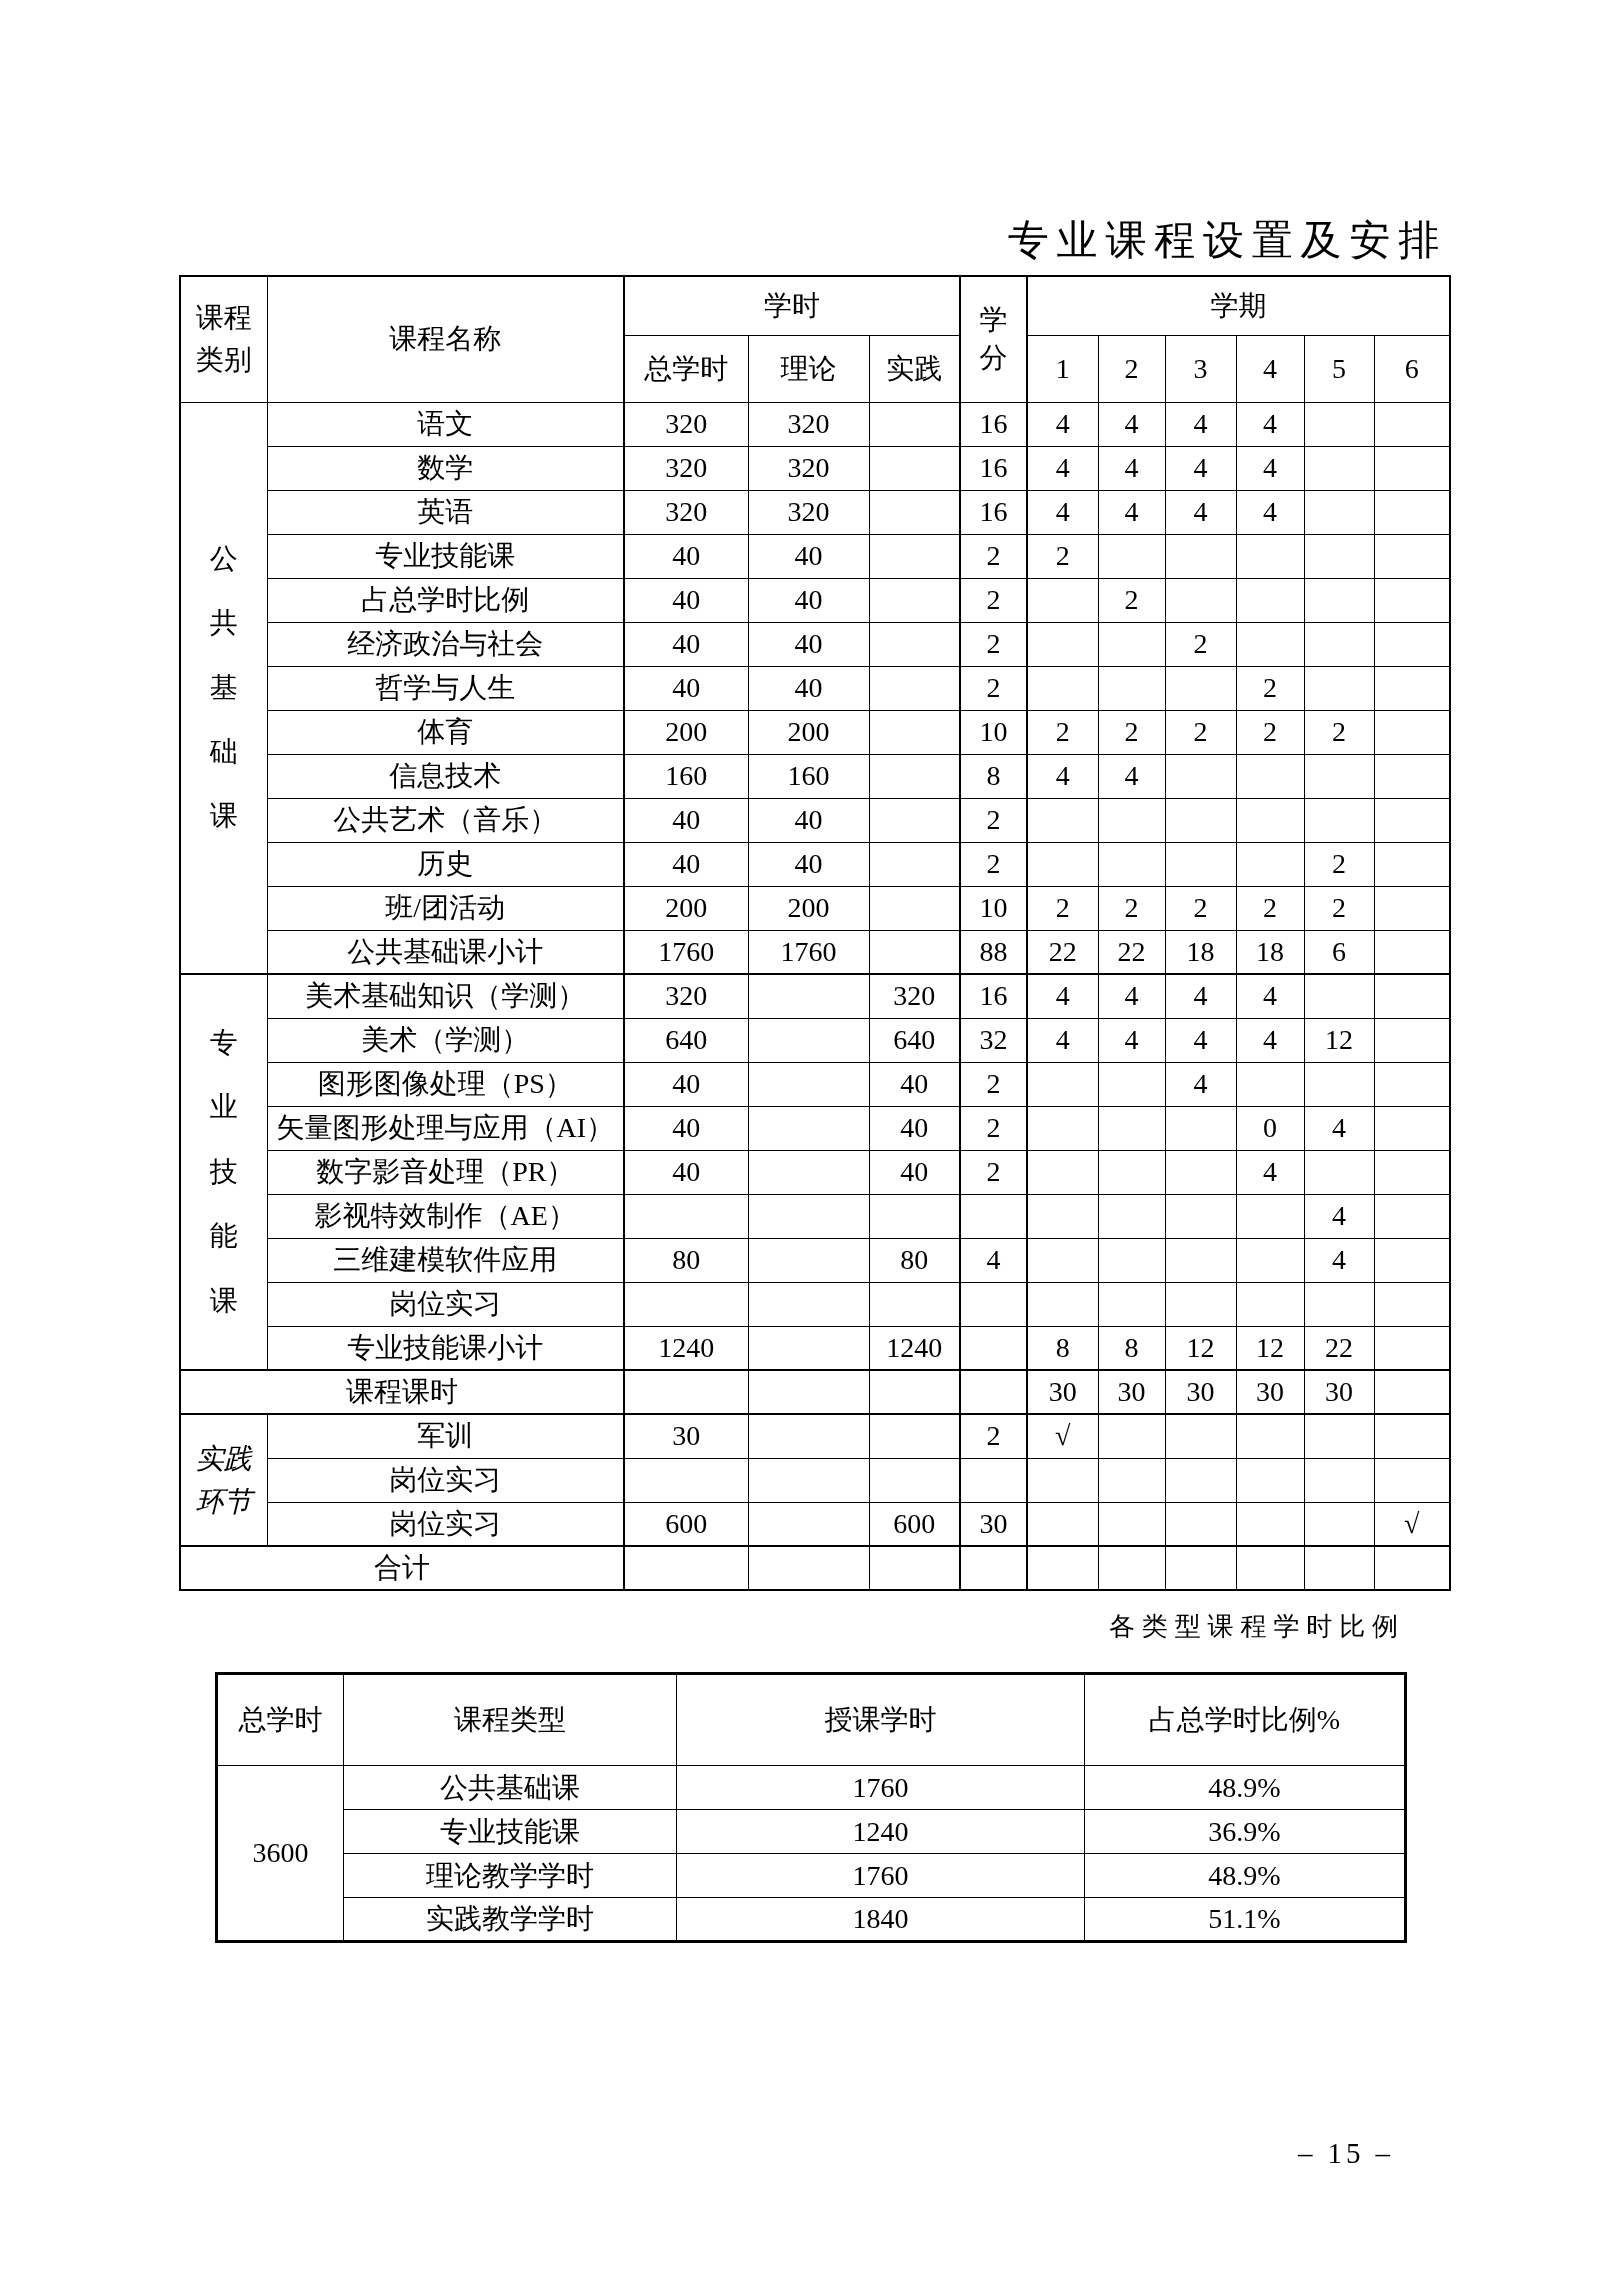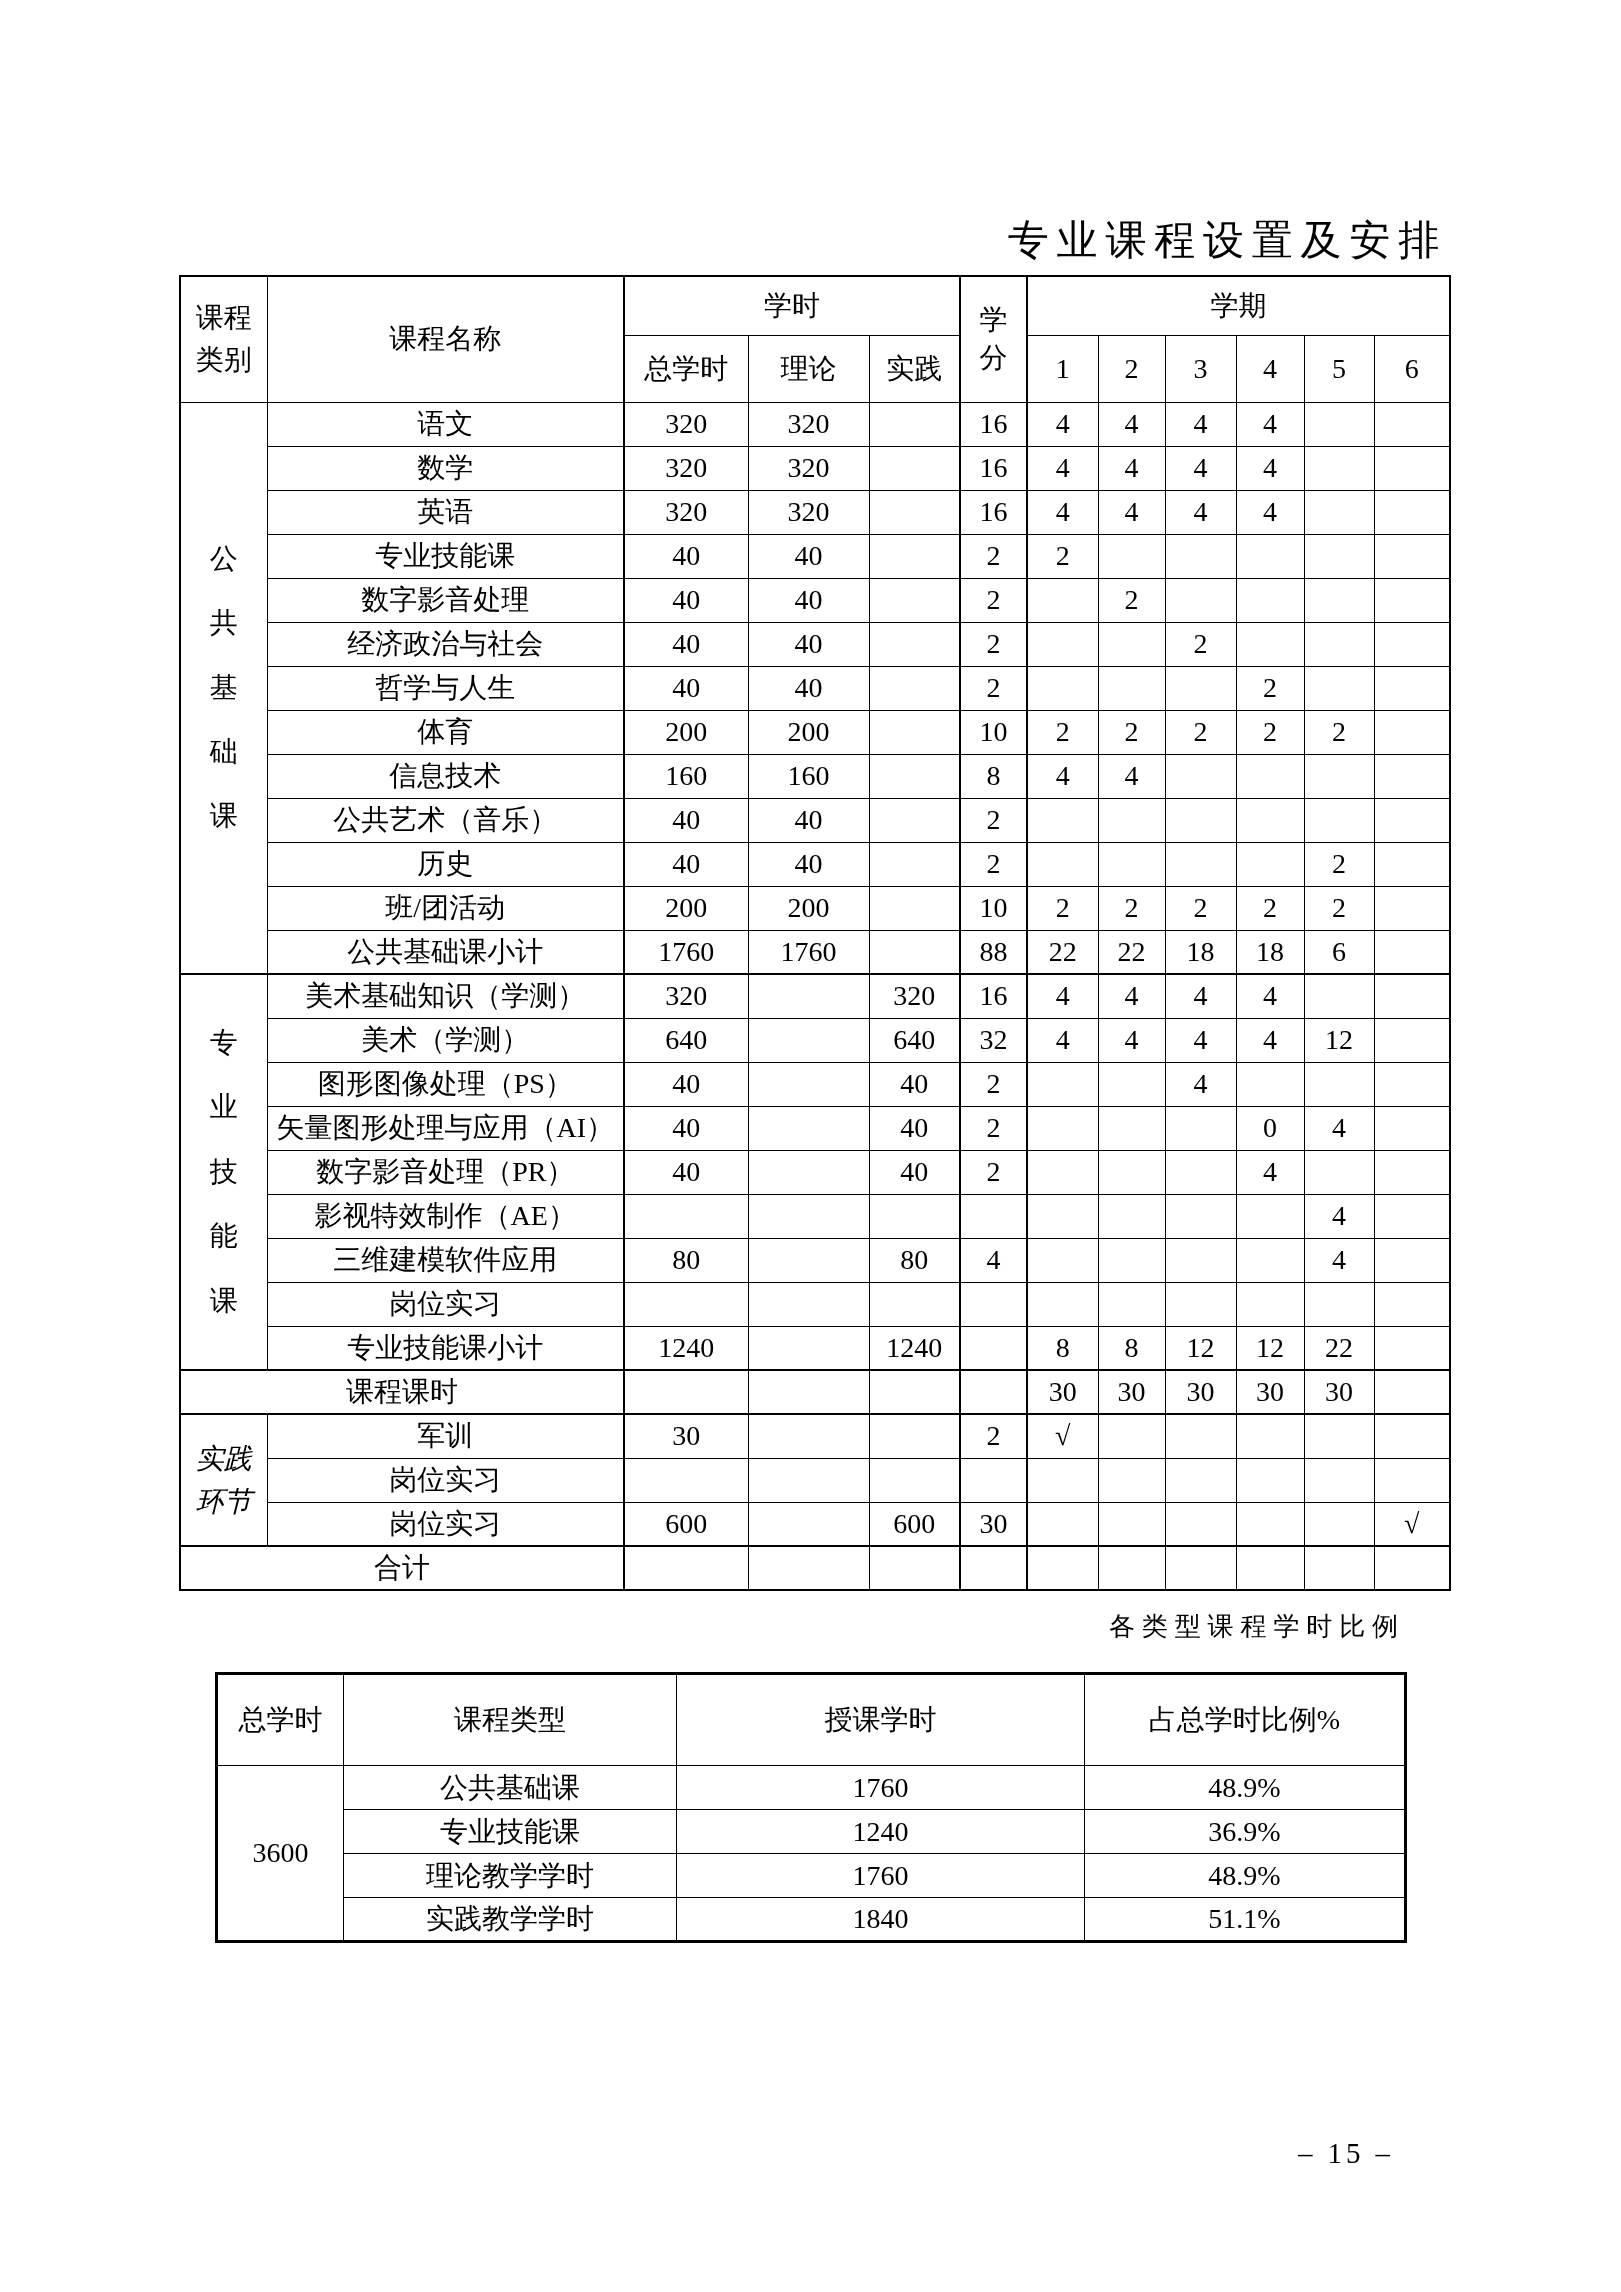--- a/index.html
+++ b/index.html
@@ -132,21 +132,21 @@
     <td></td>
     <td class="bl">2</td>
     <td class="bl">2</td>
     <td></td>
     <td></td>
     <td></td>
     <td></td>
     <td></td>
   </tr>
   <tr>
-    <td>数字影音处理</td>
+    <td>占总学时比例</td>
     <td class="bl">40</td>
     <td>40</td>
     <td></td>
     <td class="bl">2</td>
     <td class="bl"></td>
     <td>2</td>
     <td></td>
     <td></td>
     <td></td>
     <td></td>

